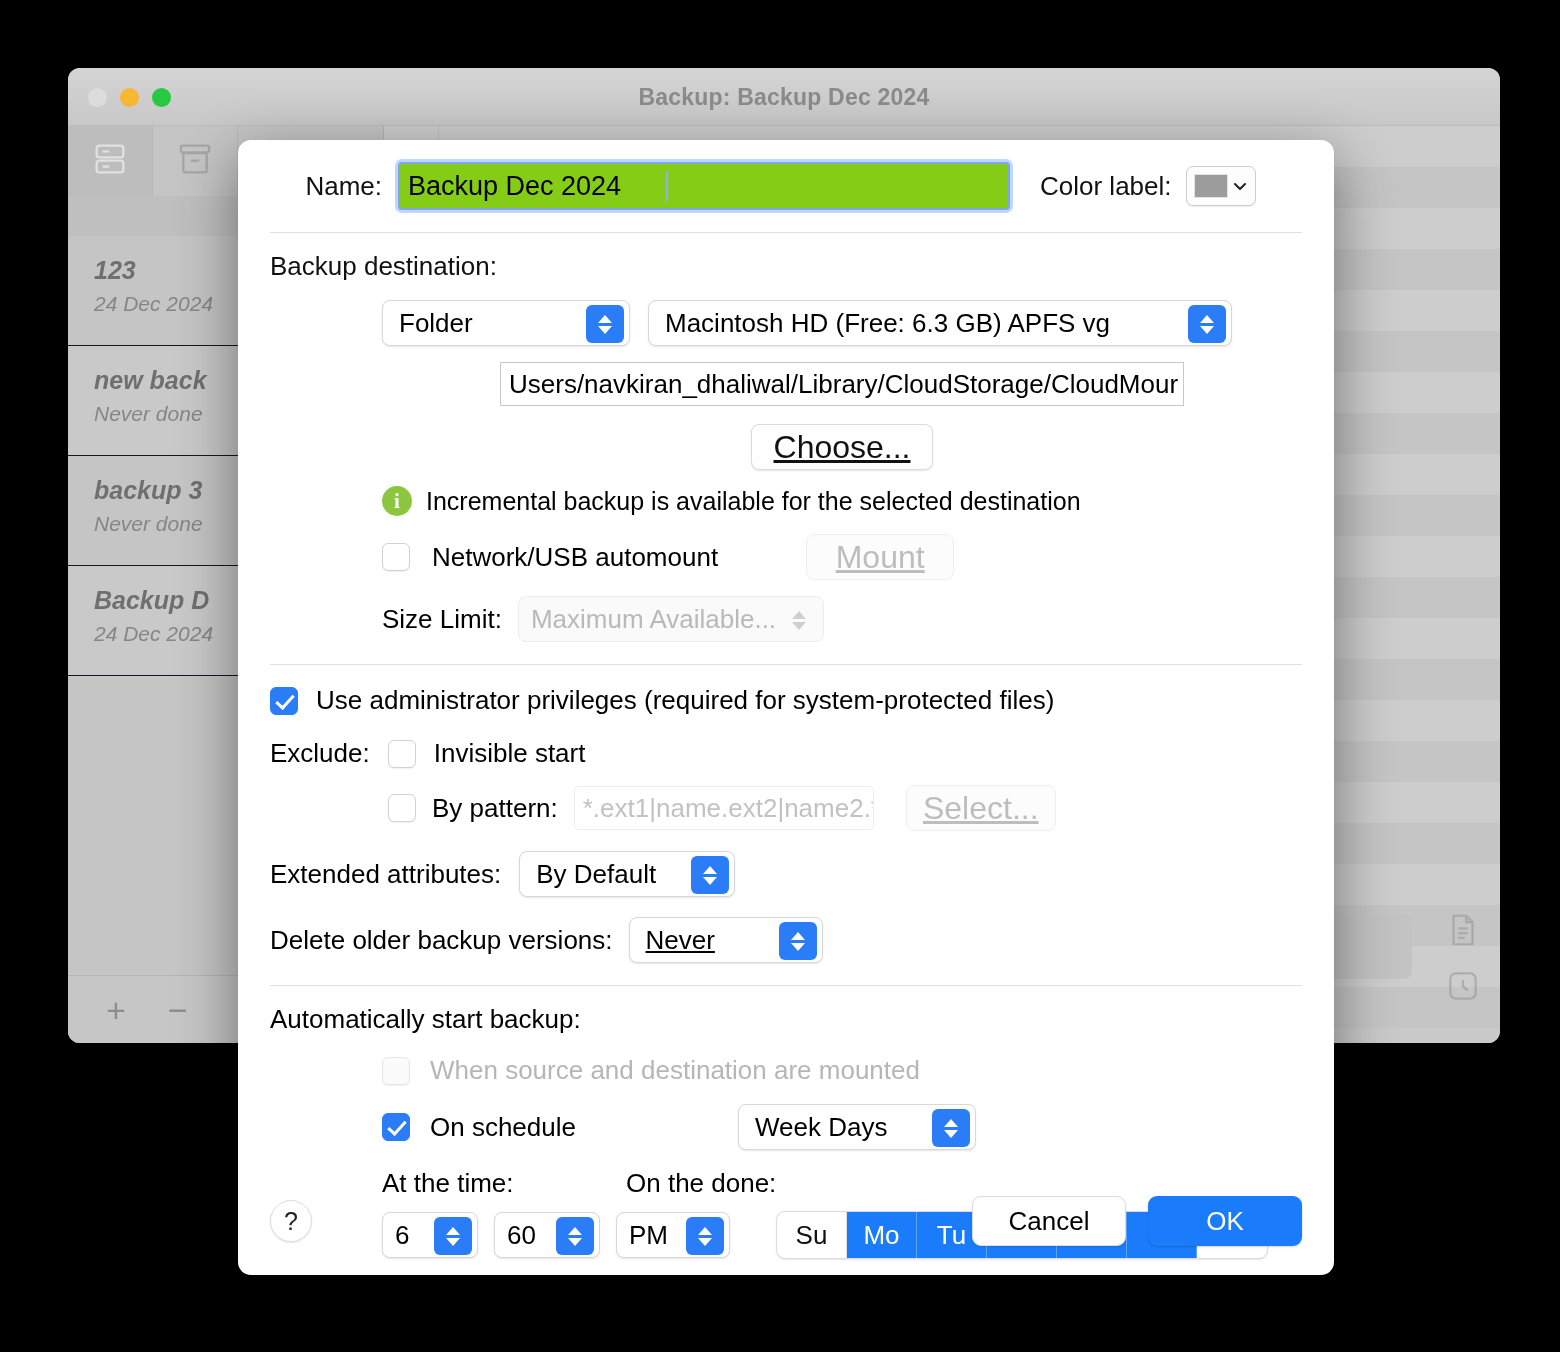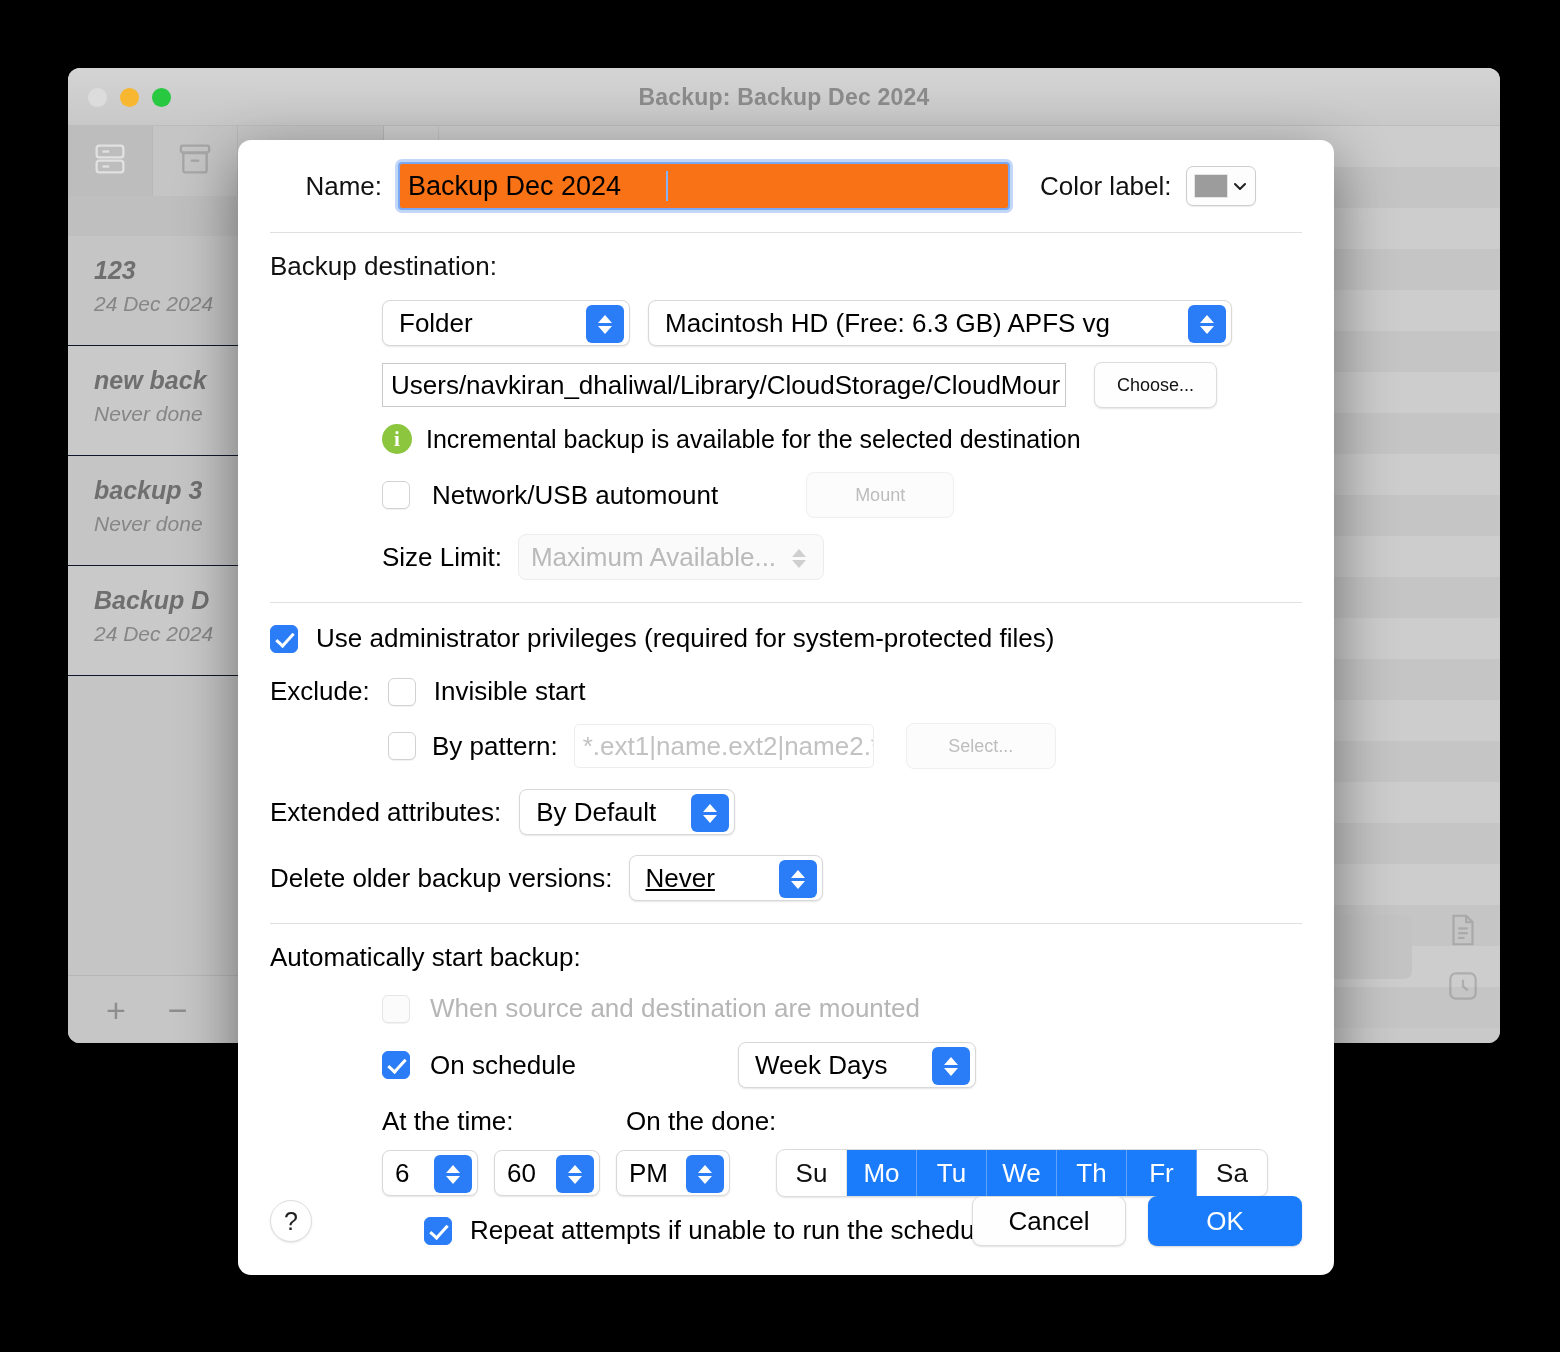--- a/index.html
+++ b/index.html
@@ -104,21 +104,21 @@
   .row { display: flex; align-items: center; }
   .hr { height: 1px; background: #e0e0e0; margin: 0 32px; }
 
   
   .name-row { height: 92px; padding: 0 32px; display: flex; align-items: center; }
   .lbl { color: #111; }
   .name-label { width: 128px; text-align: right; padding-right: 16px; font-size: 26px; }
   .name-input {
     flex: 0 0 612px; height: 48px;
     border: 2px solid #7aa7f0; border-radius: 4px;
-    background: #f97316;
+    background: #84cc16;
     display: flex; align-items: center;
     padding: 0 8px;
     box-shadow: 0 0 0 3px rgba(120,165,245,0.45);
     font-size: 27px;
     gap: 44px;
   }
   .caret { width: 2px; height: 30px; background: #8ab0f5; margin-left: 1px; }
   .color-label-txt { margin-left: 30px; font-size: 26px; }
   .color-well {
     margin-left: 14px;
@@ -152,23 +152,23 @@
   .ar { width: 0; height: 0; border-left: 7px solid transparent; border-right: 7px solid transparent; }
   .ar.up { border-bottom: 8px solid #fff; }
   .ar.dn { border-top: 8px solid #fff; }
   .msel.plain .ar.up { border-bottom-color: #bdbdbd; }
   .msel.plain .ar.dn { border-top-color: #bdbdbd; }
   .msel.disabled .ar.up { border-bottom-color: #cfcfcf; }
   .msel.disabled .ar.dn { border-top-color: #cfcfcf; }
 
   .mbtn {
     height: 46px; border: 1px solid #dcdcdc; border-radius: 8px;
-    background: #fefefe; font-size: 18px; color: #111;
+    background: #fefefe; font-size: 32px; color: #111;
     display: inline-flex; align-items: center; justify-content: center;
-    padding: 0 22px; box-shadow: 0 1px 2px rgba(0,0,0,0.10);
+    padding: 0 22px; box-shadow: 0 1px 2px rgba(0,0,0,0.10); text-decoration: underline;
   }
   .mbtn.disabled { color: #bdbdbd; background: #fcfcfc; border-color: # efefef; border-color:#efefef; box-shadow:none; }
 
   .tinput {
     height: 44px; border: 1px solid #c9c9c9; background: #fff;
     display: flex; align-items: center; padding: 0 8px;
     font-size: 26px; overflow: hidden; white-space: nowrap;
   }
   .tinput.soft { border: 1px solid #ededed; border-radius: 5px; color: #c2c2c2; }
 
@@ -370,21 +370,21 @@
         </div>
         <div class="msel" style="width:584px;">
           <span>Macintosh HD (Free: 6.3 GB) APFS vg</span>
           <span class="arrows">
               <i class="ar up"></i>
               <i class="ar dn"></i>
             </span>
         </div>
       </div>
 
-      <div class="row" style="margin-top:16px; padding-left:112px; gap:28px;">
+      <div class="row" style="margin-top:16px; padding-left:112px; gap:18px;flex-direction:column;">
         <div class="tinput" style="width:684px;">
           <span>Users/navkiran_dhaliwal/Library/CloudStorage/CloudMour</span>
         </div>
         <div class="mbtn">Choose...</div>
       </div>
 
       <div class="row" style="margin-top:16px; padding-left:112px; gap:14px;">
         <span class="info-dot">i</span>
         <span style="font-size:25px;">Incremental backup is available for the selected destination</span>
       </div>

